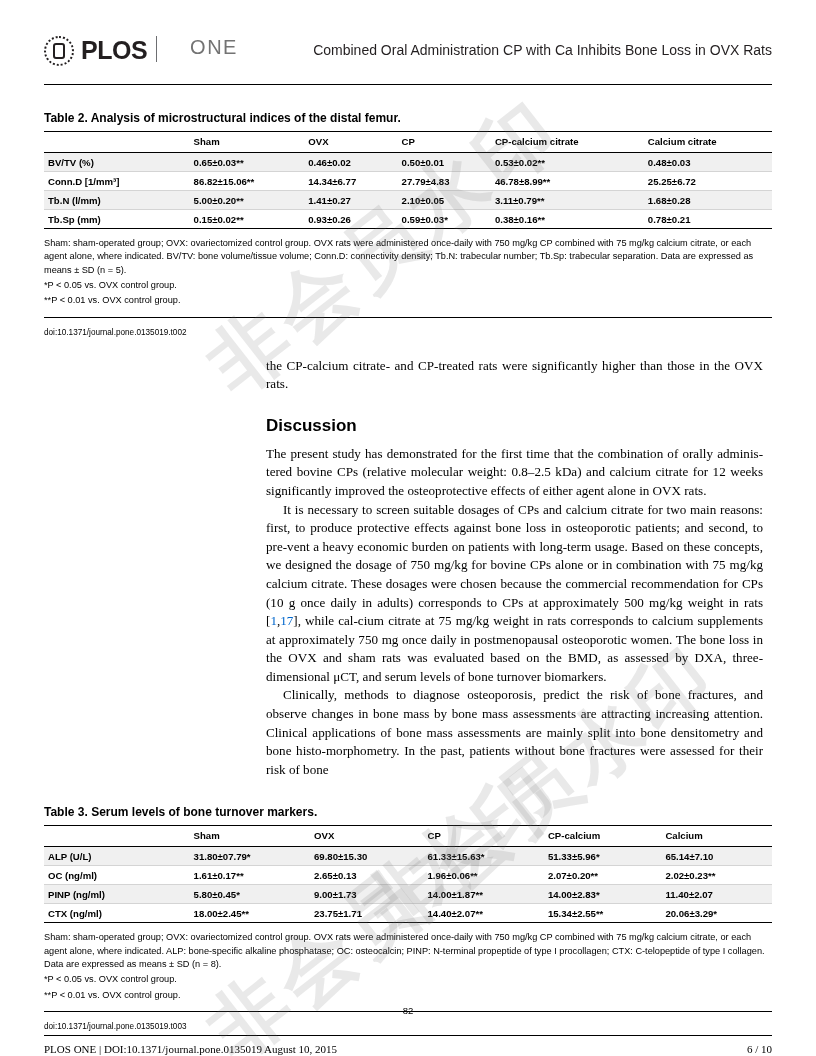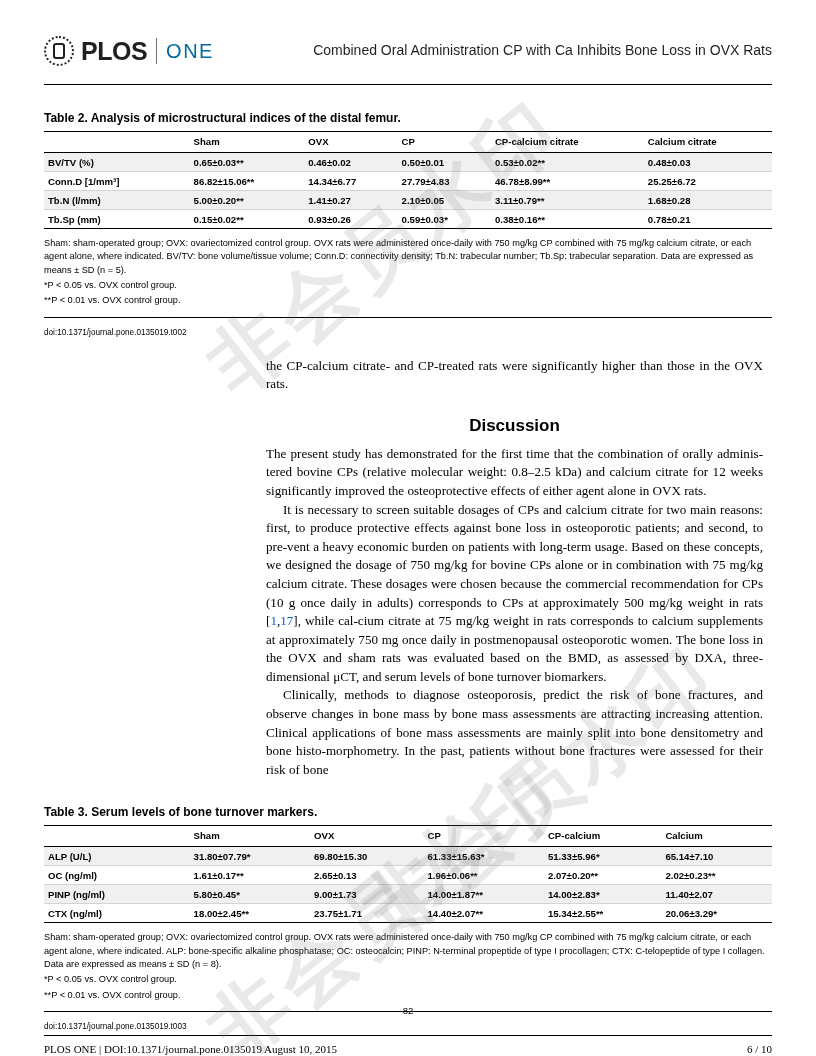--- a/index.html
+++ b/index.html
@@ -28,21 +28,20 @@
   
   .header {
     display: flex;
     align-items: center;
     border-bottom: 1px solid #000;
     padding-bottom: 10px;
     height: 46px;
   }
   .logo-wrap {
     display: flex;
-    align-items: center;
     flex: 0 0 auto;
   }
   .logo-mark {
     width: 30px;
     height: 30px;
     border: 2px dotted #231f20;
     border-radius: 50%;
     position: relative;
     margin-right: 7px;
     box-sizing: border-box;
@@ -65,22 +64,23 @@
   }
   .logo-divider {
     width: 1px;
     height: 26px;
     background: #6d6e71;
     margin: 0 9px;
   }
   .logo-one {
     font-family: "Liberation Sans", sans-serif;
     font-size: 20px;
-    color: #0369a1;
+    color: #737373;
     letter-spacing: 1.5px;
+    margin-left: 24px;
   }
   .running-head {
     flex: 1 1 auto;
     text-align: right;
     font-family: "Liberation Sans", sans-serif;
     font-size: 14px;
     color: #231f20;
     padding-bottom: 2px;
   }
 
@@ -148,21 +148,20 @@
     margin: 0;
     text-align: justify;
   }
   .body-col p.indent { text-indent: 17px; }
   h2.section-title {
     font-family: "Liberation Sans", sans-serif;
     font-size: 17px;
     font-weight: bold;
     color: #000;
     margin: 22px 0 9px 0;
-    text-align: center;
   }
   a.ref-link { color: #0066cc; text-decoration: none; }
 
   
   .footer {
     position: absolute;
     left: 44px;
     top: 990px;
     width: 728px;
     border-top: 1px solid #000;

